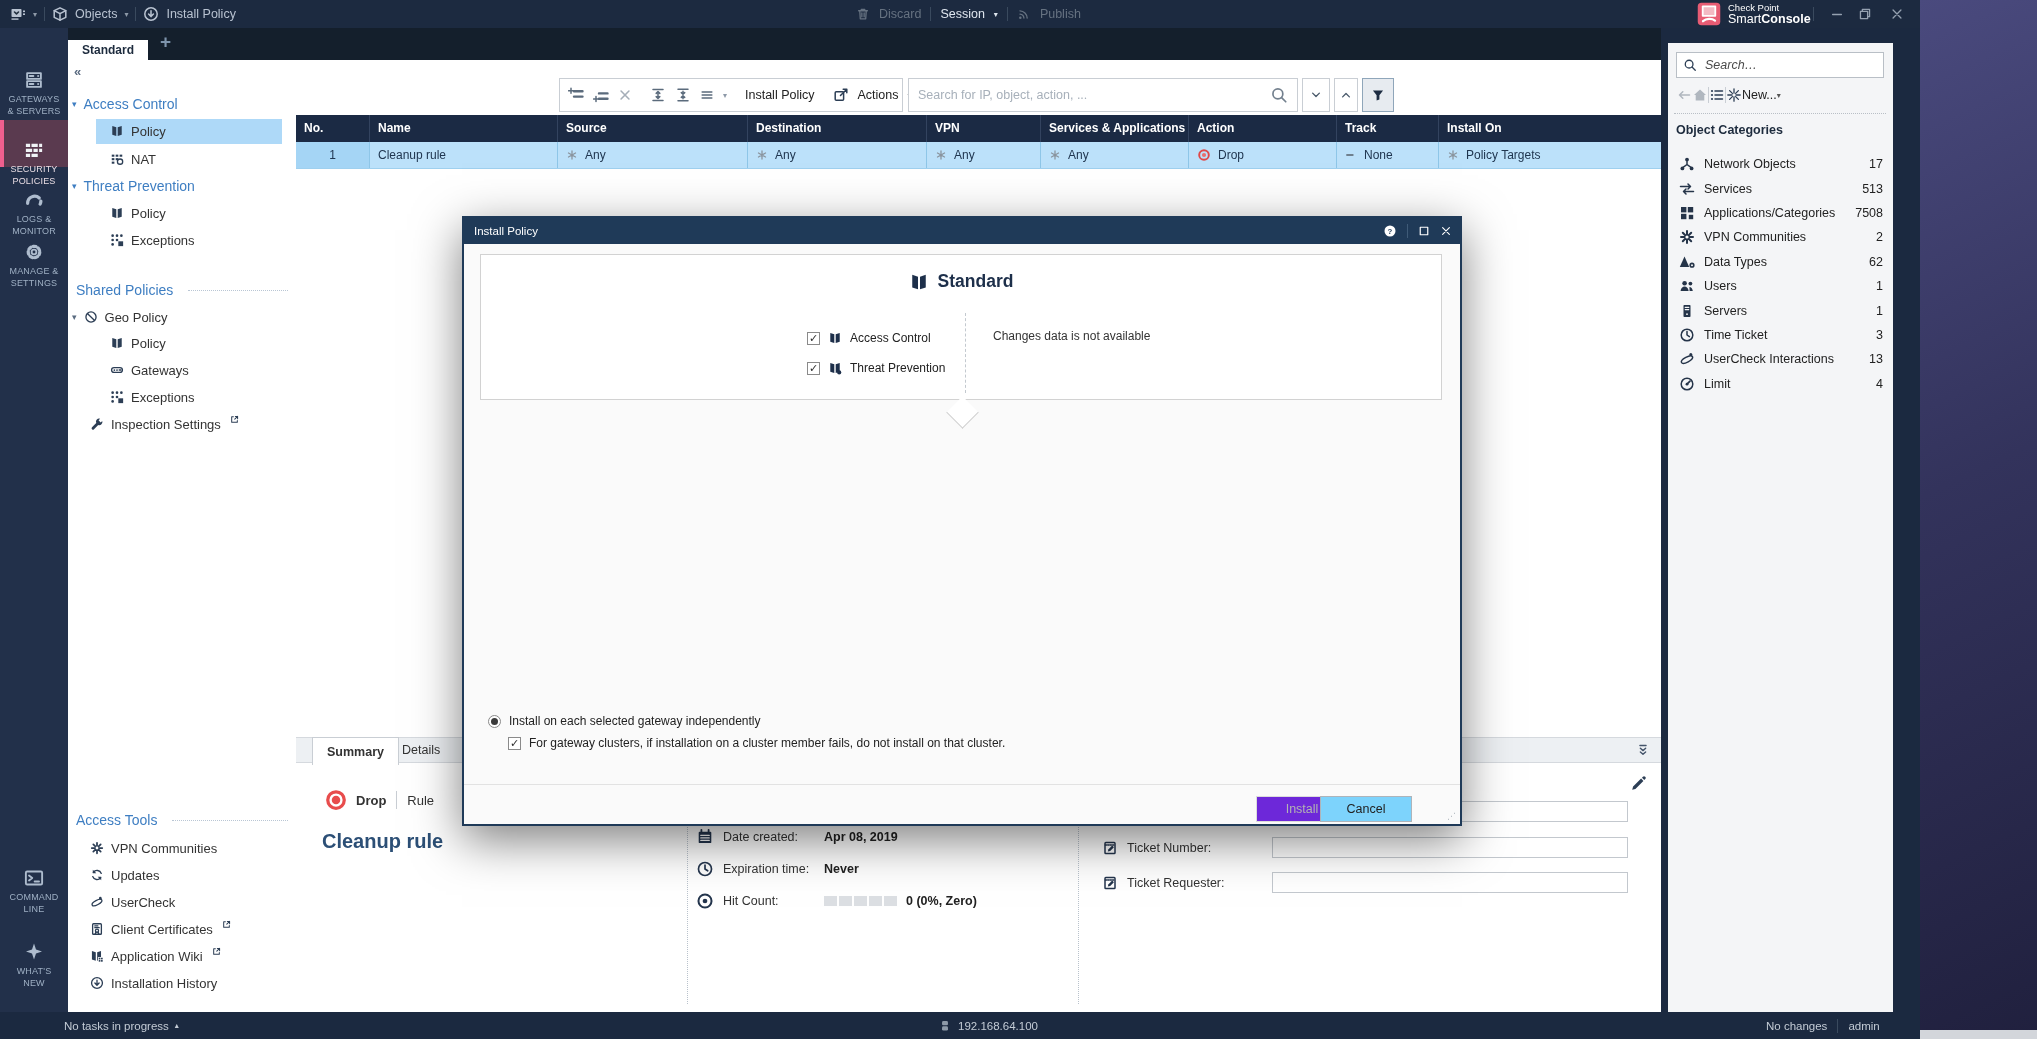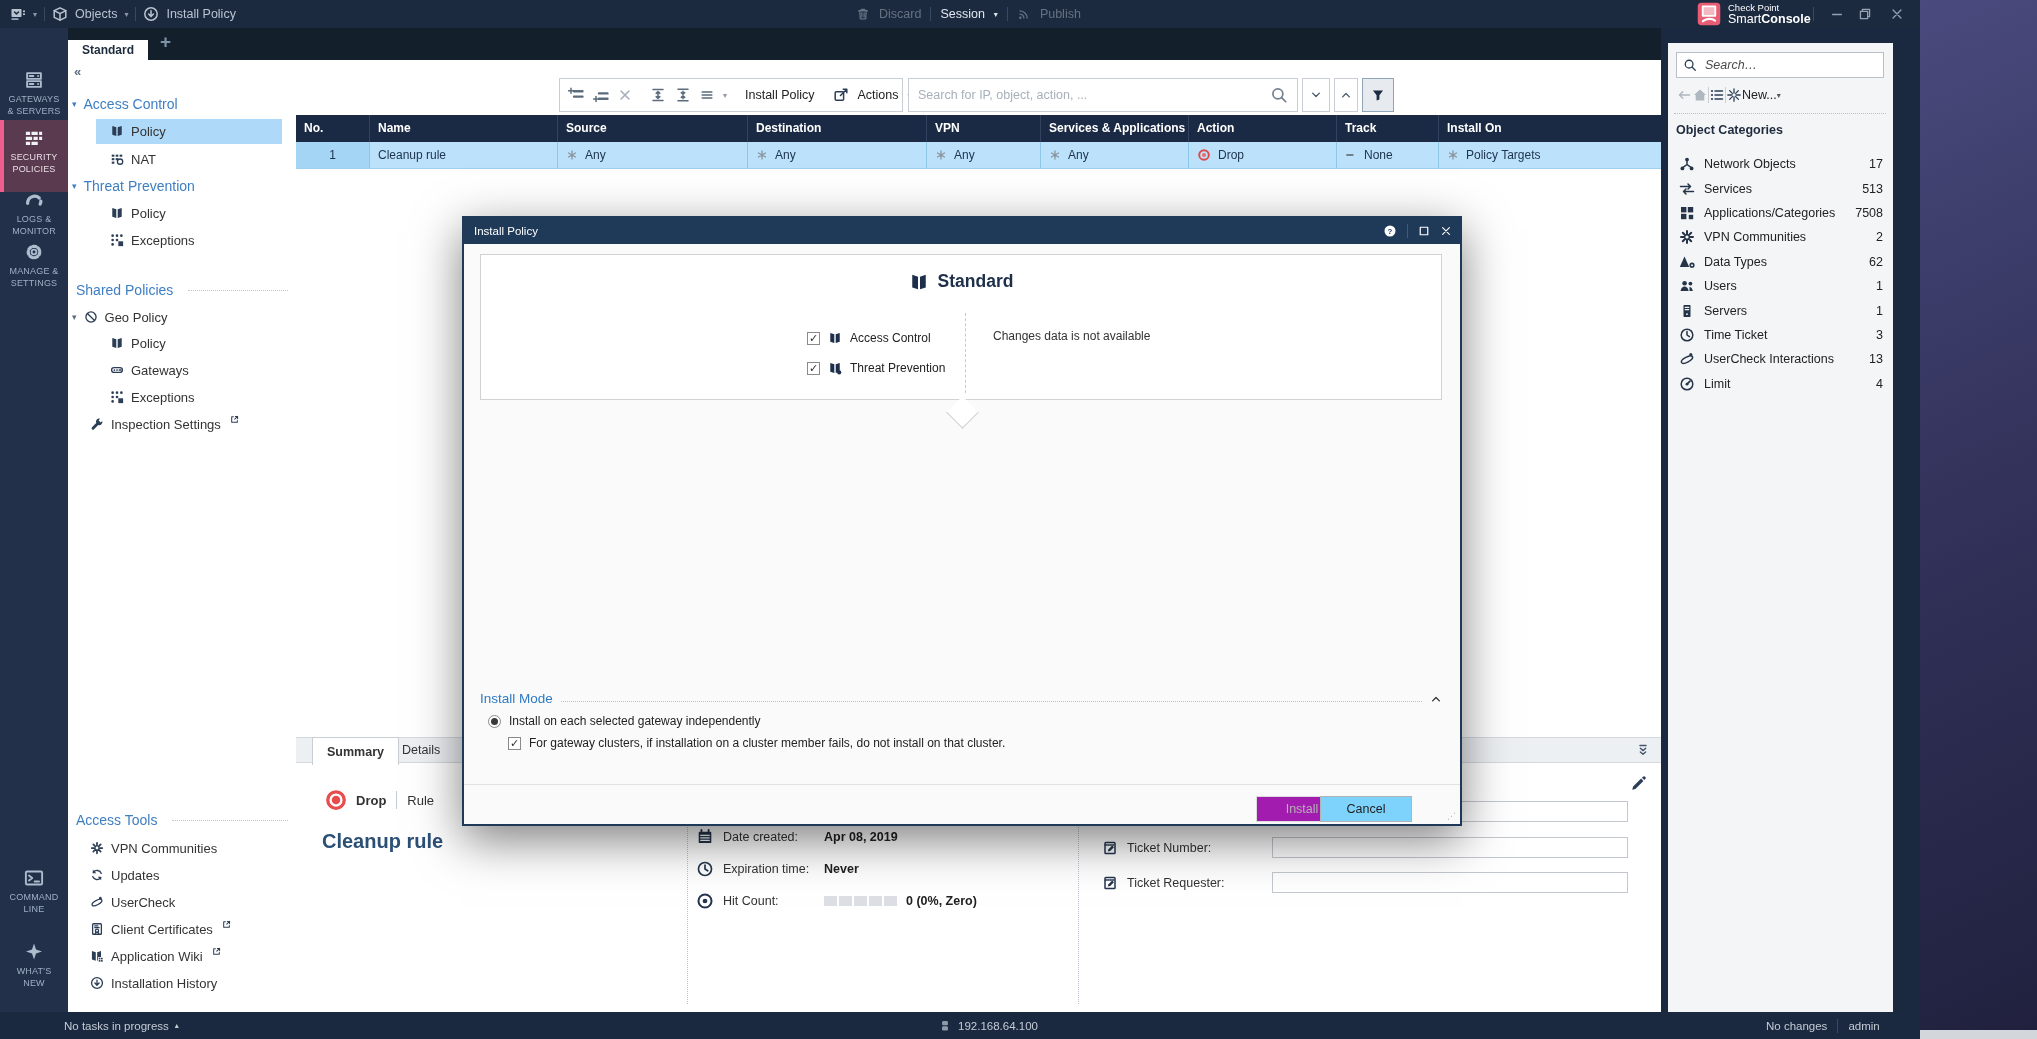--- a/index.html
+++ b/index.html
@@ -121,21 +121,21 @@
   .mhead .ic{color:#333;margin-bottom:1px}
   .opt{position:absolute;display:flex;align-items:center;gap:8px;font-size:12px;color:#222}
   .rad{width:13px;height:13px;border:1px solid #8a8a8a;border-radius:50%;background:#fff;box-sizing:border-box;flex:none}
   .rad.on::after{content:"";display:block;width:7px;height:7px;margin:2px;border-radius:50%;background:#3a3a3a}
   .cb{width:13px;height:13px;border:1px solid #8a8a8a;background:#fff;box-sizing:border-box;flex:none;
       font-size:11px;line-height:11px;text-align:center;color:#2d2d2d;font-weight:bold}
   .cb.on::after{content:"✓"}
   .dhr{left:0;top:540px;width:996px;border-top:1px solid #e2e2e2}
   .dbtn{position:absolute;top:552px;width:92px;height:26px;box-sizing:border-box;font-size:12.5px;
         display:flex;align-items:center;justify-content:center;font-family:inherit}
-  .dbtn.dis{left:792px;background:#a21caf;border:1px solid #dcdcdc;color:#b3b3b3}
+  .dbtn.dis{left:792px;background:#6d28d9;border:1px solid #dcdcdc;color:#b3b3b3}
   .dbtn.cnc{left:856px;background:#7dd3fc;border:1px solid #aeb4ba;color:#222}
   .grip{right:3px;bottom:3px;color:#b6bcc2;font-size:9px;letter-spacing:1px}
   
   .ic{display:inline-flex;flex:none}
   .ic svg{width:100%;height:100%;stroke:currentColor;fill:none;stroke-width:1.5;stroke-linecap:round;stroke-linejoin:round}.i12{width:12px;height:12px}.i14{width:14px;height:14px}
   .i16{width:16px;height:16px}.i18{width:18px;height:18px}.i20{width:20px;height:20px}.i24{width:24px;height:24px}
   .sum-drop{font-weight:bold;color:#333;font-size:13px}
   .bigname{font-size:20px;font-weight:600;color:#2c4f76}
 </style>
 </head>
@@ -250,21 +250,21 @@
             <path d="M4.5 4.8h3M4.5 11.2h3"></path>
             <circle cx="11.3" cy="4.8" r="0.8" fill="currentColor" stroke="none"></circle>
             <circle cx="11.3" cy="11.2" r="0.8" fill="currentColor" stroke="none"></circle>
           </svg>
         </span>
       <div class="lbl">
           <div>GATEWAYS</div>
           <div>&amp; SERVERS</div>
         </div>
     </div>
-    <div class="ab navit sel" style="top:92px;height:72px;padding-top:8px;box-sizing:border-box">
+    <div class="ab navit sel" style="top:92px;height:47px;padding-top:20px;box-sizing:border-box">
       <span class="ic i20">
           <svg viewBox="0 0 16 16" xmlns="http://www.w3.org/2000/svg">
             <g fill="currentColor" stroke="none">
               <rect x="1.5" y="3" width="3.4" height="2.6"></rect>
               <rect x="6" y="3" width="5" height="2.6"></rect>
               <rect x="12.1" y="3" width="2.4" height="2.6"></rect>
               <rect x="1.5" y="7" width="5" height="2.6"></rect>
               <rect x="7.6" y="7" width="3.4" height="2.6"></rect>
               <rect x="12.1" y="7" width="2.4" height="2.6"></rect>
               <rect x="1.5" y="11" width="3.4" height="2.6"></rect>
@@ -1004,29 +1004,20 @@
                 <path fill="currentColor" stroke="none" d="M2.6 2.2l4.6 1.5v10.1l-4.6-1.5zM13.4 2.2l-4.6 1.5v10.1l4.6-1.5z"></path>
                 <circle cx="12.8" cy="13" r="2.4" fill="currentColor" stroke="none"></circle>
               </svg>
             </span>
           <span>Threat Prevention</span>
         </div>
         <div class="ab dvline"></div>
         <div class="ab dnote">Changes data is not available</div>
       </div>
       <div class="ab notch"></div>
-      <div class="ab mhead">
-        <span class="mt">Install Mode</span>
-        <span class="fill"></span>
-        <span class="ic i12">
-            <svg viewBox="0 0 16 16" xmlns="http://www.w3.org/2000/svg">
-              <path d="M3.5 10.5L8 6l4.5 4.5" stroke-width="1.8"></path>
-            </svg>
-          </span>
-      </div>
       <div class="opt" style="left:24px;top:470px">
         <span class="rad on"></span>
         <span>Install on each selected gateway independently</span>
       </div>
       <div class="opt" style="left:44px;top:492px">
         <span class="cb on"></span>
         <span>For gateway clusters, if installation on a cluster member fails, do not install on that cluster.</span>
       </div>
       <div class="ab dhr"></div>
       <button class="dbtn dis">Install</button>

